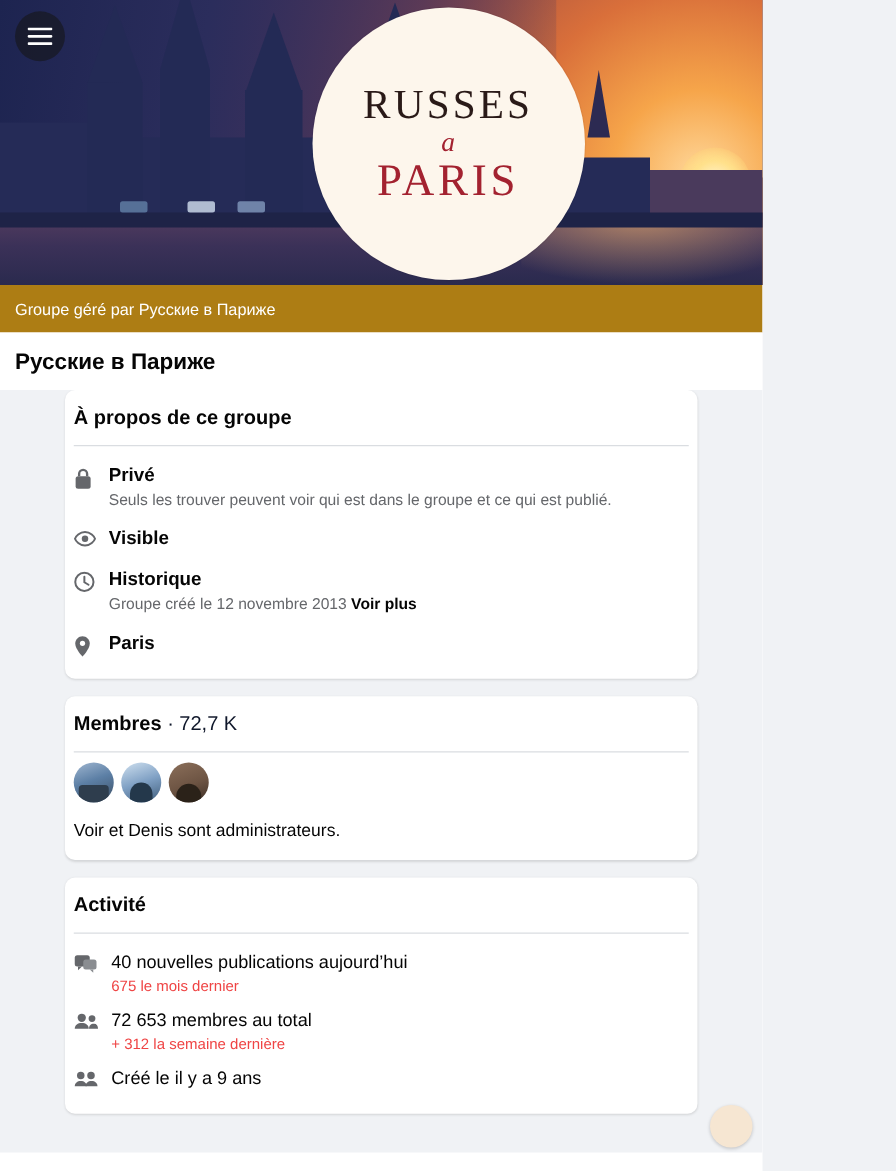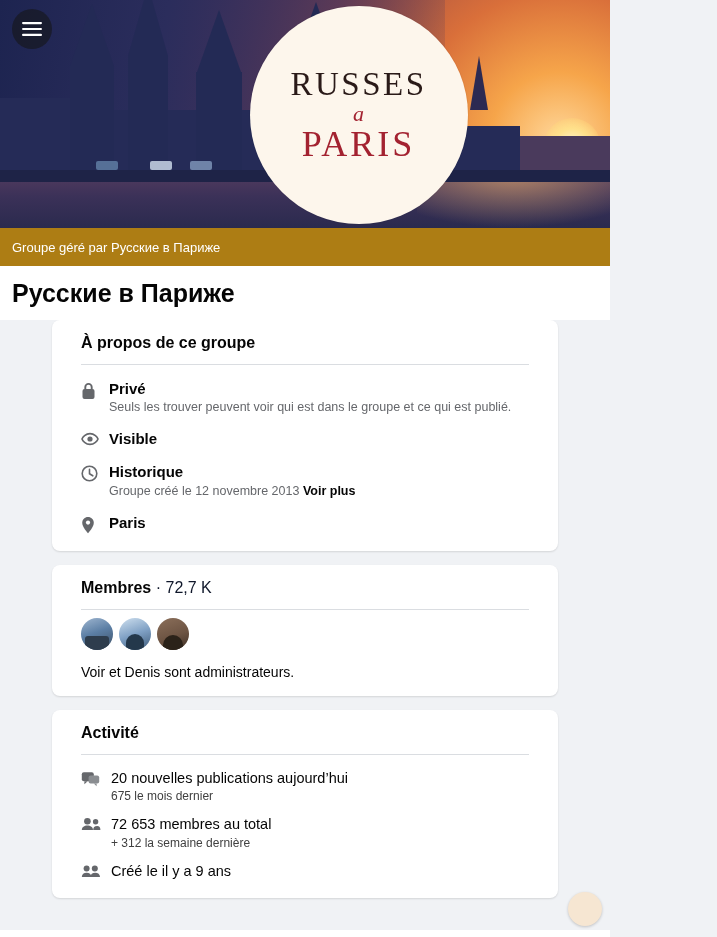--- a/index.html
+++ b/index.html
@@ -199,40 +199,40 @@
     font-size: 13px;
     font-weight: normal;
   }
 
   
   .group-title-wrap {
     background: #ffffff;
     padding: 14px 12px 12px;
   }
   .group-title {
-    font-size: 25px;
+    font-size: 18px;
     font-weight: bold;
     color: #050505;
     margin: 0;
     line-height: 1.1;
   }
 
   
   .content {
     background: #f0f2f5;
     height: 610px;
     overflow: hidden;
     padding: 0 52px;
     position: relative;
   }
   .card {
     background: #ffffff;
     border-radius: 8px;
     box-shadow: 0 1px 2px rgba(0,0,0,0.12);
-    padding: 14px 29px 10px;
+    padding: 14px 7px 10px;
     margin-bottom: 14px;
   }
   .card-title {
     font-size: 16px;
     font-weight: bold;
     color: #050505;
     margin: 0 0 12px;
   }
   .card-title .dot-count {
     font-weight: normal;
@@ -326,21 +326,21 @@
     color: #65676b;
     padding-top: 2px;
   }
   .act-main {
     font-size: 14.5px;
     color: #050505;
     line-height: 1.3;
   }
   .act-sub {
     font-size: 12px;
-    color: #404040;
+    color: #ef4444;
     margin-top: 2px;
   }
 
   
   .fab {
     position: absolute;
     right: 8px;
     bottom: 4px;
     width: 34px;
     height: 34px;
@@ -483,21 +483,21 @@
       <div class="act-row">
         <div class="act-icon">
           <svg width="19" height="16" viewBox="0 0 19 16" aria-hidden="true">
             <rect x="0.8" y="1.2" width="12" height="9" rx="2" fill="#65676b"></rect>
             <path d="M3.4 10.2v3l3.2-3z" fill="#65676b"></path>
             <rect x="7.6" y="4.6" width="10.6" height="8" rx="2" fill="#8a8d91"></rect>
             <path d="M15.6 12.6v2.6l-2.8-2.6z" fill="#8a8d91"></path>
           </svg>
         </div>
         <div>
-          <div class="act-main">20 nouvelles publications aujourd’hui</div>
+          <div class="act-main">40 nouvelles publications aujourd’hui</div>
           <div class="act-sub">675 le mois dernier</div>
         </div>
       </div>
 
       <div class="act-row">
         <div class="act-icon">
           <svg width="20" height="14" viewBox="0 0 20 14" aria-hidden="true">
             <circle cx="6.4" cy="4.2" r="3.3" fill="#65676b"></circle>
             <circle cx="14.6" cy="4.8" r="2.7" fill="#65676b"></circle>
             <path d="M0.8 13c0-3 2.5-4.6 5.6-4.6S12 10 12 13z" fill="#65676b"></path>

